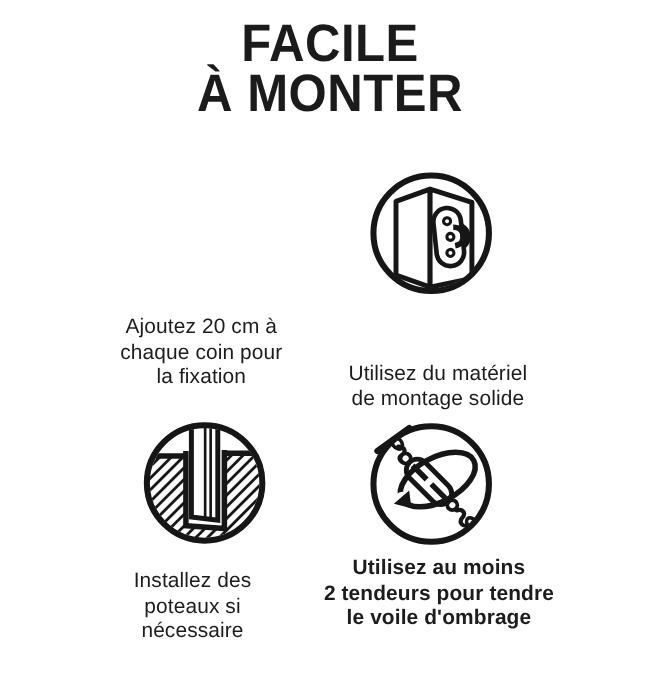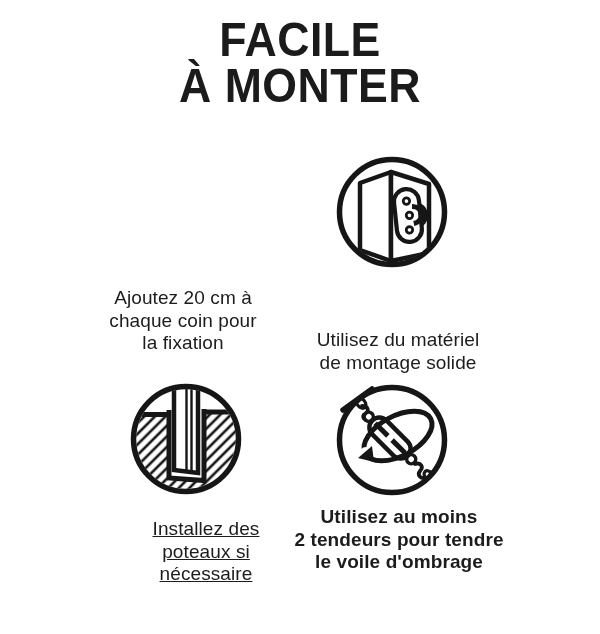--- a/index.html
+++ b/index.html
@@ -42,21 +42,21 @@
     font-size:19px;
     line-height:22.5px;
     font-weight:400;
     color:#1c1c1c;
     text-align:center;
     white-space:pre-line;
     letter-spacing:0.1px;
   }
   .cap-1{left:75px;top:287px;width:216px;}
   .cap-2{left:290px;top:286px;width:216px;margin-top:43px;}
-  .cap-3{left:98px;top:518px;width:216px;text-decoration:underline;}
+  .cap-3{left:67px;top:518px;width:216px;}
   .cap-4{left:289px;top:506px;width:220px;font-weight:bold;}
 
   
   .stk{stroke:#161616;fill:none;}
   .m-val{font-family:"Liberation Sans",sans-serif;font-weight:700;font-size:21px;fill:#161616;}
   .m-unit{font-family:"Liberation Sans",sans-serif;font-weight:700;font-size:13px;fill:#161616;}
 </style>
 </head>
 <body>
 

